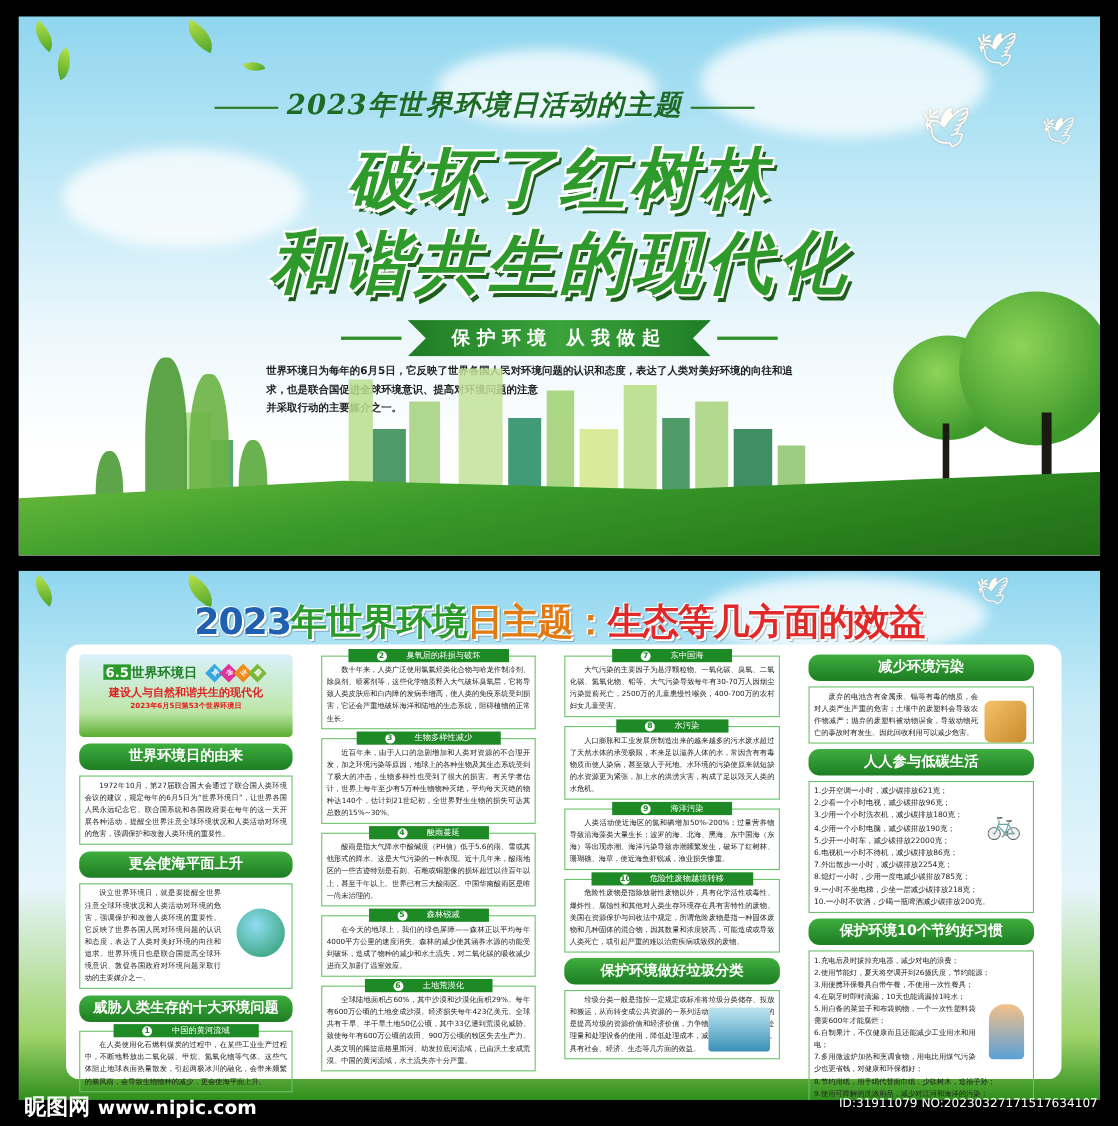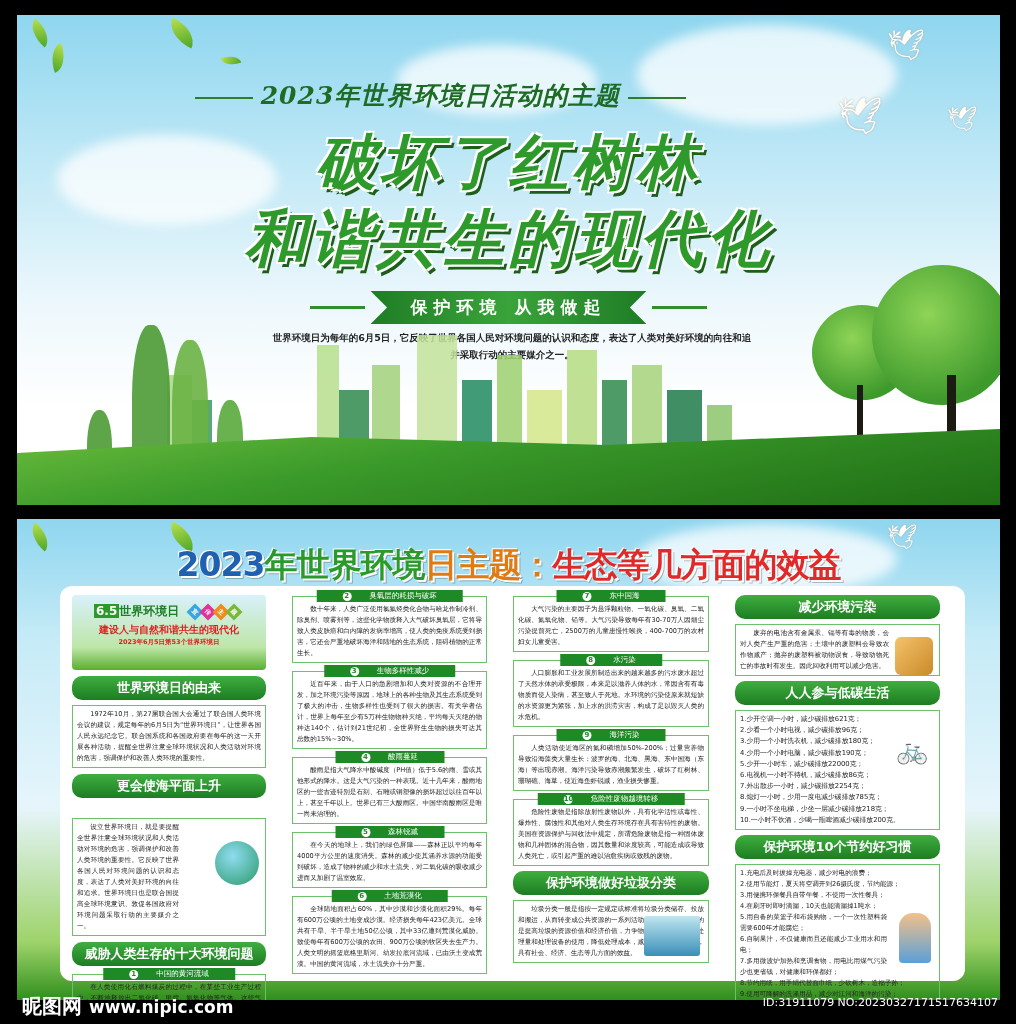--- a/index.html
+++ b/index.html
@@ -12,21 +12,21 @@
 .dove{position:absolute;color:#fffdf5;font-size:26px;text-shadow:0 0 2px #aaa}
 
 .subtitle{position:absolute;top:64px;left:0;width:847px;text-align:center;font-family:"DejaVu Serif",serif;font-weight:bold;font-style:italic;font-size:25px;color:#1d6b25;letter-spacing:1px}
 .subtitle .line{display:inline-block;width:58px;height:2px;background:#2f7d2a;vertical-align:middle;margin:0 8px}
 .big{position:absolute;left:0;width:983px;text-align:center;font-weight:900;font-size:60px;color:#2f9a2c;letter-spacing:4px;
  text-shadow:2px 2px 0 #fff,-2px -2px 0 #fff,2px -2px 0 #fff,-2px 2px 0 #fff,4px 5px 0 #1e5e1a;font-style:italic}
 #b1{top:108px}#b2{top:182px;font-size:62px}
 .ribbon{position:absolute;top:276px;left:0;width:983px;text-align:center}
 .ribbon .rl{display:inline-block;width:55px;height:3px;background:#2f8f2a;vertical-align:middle}
 .ribbon .rb{display:inline-block;background:linear-gradient(90deg,#1f7d25,#3aa33a,#1f7d25);color:#fff;font-weight:bold;font-size:17px;letter-spacing:6px;padding:5px 40px;clip-path:polygon(0 0,100% 0,94% 50%,100% 100%,0 100%,6% 50%);vertical-align:middle;margin:0 6px}
-.intro{position:absolute;top:314px;left:225px;width:540px;text-align:center;font-size:9.5px;font-weight:bold;color:#222;line-height:17px}
+.intro{position:absolute;top:314px;left:225px;width:540px;font-size:9.5px;font-weight:bold;color:#222;line-height:17px}
 .city{position:absolute;bottom:55px;height:var(--h);width:var(--w);left:var(--l);background:var(--c);opacity:.85}
 .ground{position:absolute;left:0;bottom:0;width:983px;height:80px;background:linear-gradient(170deg,#6fbf3e 0%,#3a9a2a 40%,#1f6d14 100%);clip-path:polygon(0 35%,30% 15%,60% 25%,100% 5%,100% 100%,0 100%)}
 .person{position:absolute;background:#4c9a35;opacity:.9;border-radius:45% 45% 20% 20%}
 .tree-crown{position:absolute;border-radius:50%;background:radial-gradient(circle at 40% 35%,#8ed457,#3f9a2c 70%)}
 .trunk{position:absolute;background:#1b1b14}
 
 .btitle{position:absolute;top:24px;left:0;width:983px;text-align:center;font-weight:900;font-size:33px;letter-spacing:-1px;text-shadow:2px 2px 0 #fff,-1px -1px 0 #fff,3px 3px 0 rgba(0,0,0,.25)}
 .btitle .a{color:#1f61b0}.btitle .b{color:#2a9a2a}.btitle .c{color:#e07a12}.btitle .d{color:#e02a2a}
 .card{position:absolute;top:67px;left:43px;width:905px;height:395px;background:#fff;border-radius:12px}
 .col{position:absolute;top:9px}
@@ -62,20 +62,21 @@
     <span class="line"></span><span>2023年世界环境日活动的主题</span><span class="line"></span>
   </div>
   <div class="big" id="b1">破坏了红树林</div>
   <div class="big" id="b2">和谐共生的现代化</div>
 
   <div class="ribbon">
     <span class="rl"></span><span class="rb">保护环境 从我做起</span><span class="rl"></span>
   </div>
   <div class="intro">
     <div>世界环境日为每年的6月5日，它反映了世界各国人民对环境问题的认识和态度，表达了人类对美好环境的向往和追</div>
+    <div>求，也是联合国促进全球环境意识、提高对环境问题的注意</div>
     <div>并采取行动的主要媒介之一。</div>
   </div>
 
   <div>
     <div class="city" style="--l:150px;--w:25px;--h:75px;--c:#a9d88a"></div>
     <div class="city" style="--l:175px;--w:20px;--h:50px;--c:#3d9a5a"></div>
     <div class="city" style="--l:300px;--w:22px;--h:105px;--c:#b6de8c"></div>
     <div class="city" style="--l:322px;--w:30px;--h:60px;--c:#2f8a4e"></div>
     <div class="city" style="--l:355px;--w:28px;--h:85px;--c:#a2d07a"></div>
     <div class="city" style="--l:400px;--w:40px;--h:115px;--c:#c3e29a"></div>
@@ -127,21 +128,21 @@
             <i style="background:#f08a1a;color:#fff;font-size:6px;font-style:normal;width:12px;height:12px;line-height:12px;text-align:center;transform:rotate(45deg);display:inline-block">主</i>
             <i style="background:#7ab83a;color:#fff;font-size:6px;font-style:normal;width:12px;height:12px;line-height:12px;text-align:center;transform:rotate(45deg);display:inline-block">题</i>
           </span>
         </div>
         <div style="position:absolute;left:0;width:100%;top:28px;text-align:center;color:#e02020;font-weight:bold;font-size:10px">建设人与自然和谐共生的现代化</div>
         <div style="position:absolute;left:0;width:100%;top:43px;text-align:center;color:#e02020;font-weight:bold;font-size:6.5px">2023年6月5日第53个世界环境日</div>
       </div>
       <div class="hdr" style="margin-top:6px">世界环境日的由来</div>
       <div class="box" style="margin-top:5px">1972年10月，第27届联合国大会通过了联合国人类环境会议的建议，规定每年的6月5日为“世界环境日”，让世界各国人民永远纪念它。联合国系统和各国政府要在每年的这一天开展各种活动，提醒全世界注意全球环境状况和人类活动对环境的危害，强调保护和改善人类环境的重要性。</div>
       <div class="hdr" style="margin-top:6px">更会使海平面上升</div>
-      <div class="box" style="margin-top:20px;padding-right:86px;position:relative;min-height:80px">
+      <div class="box" style="margin-top:5px;padding-right:64px;position:relative;min-height:80px">
         <span>设立世界环境日，就是要提醒全世界注意全球环境状况和人类活动对环境的危害，强调保护和改善人类环境的重要性。它反映了世界各国人民对环境问题的认识和态度，表达了人类对美好环境的向往和追求。世界环境日也是联合国提高全球环境意识、敦促各国政府对环境问题采取行动的主要媒介之一。</span>
         <span style="position:absolute;right:6px;top:22px;width:44px;height:44px;border-radius:50%;background:radial-gradient(circle at 40% 35%,#8fdcf0,#2a9a6a);text-indent:0"></span>
       </div>
       <div class="hdr" style="margin-top:6px">威胁人类生存的十大环境问题</div>
       <div class="sub">
         <div class="tag"><span class="n">1</span><span>中国的黄河流域</span></div>
         <div class="box">在人类使用化石燃料煤炭的过程中，在某些工业生产过程中，不断地释放出二氧化碳、甲烷、氮氧化物等气体。这些气体阻止地球表面热量散发，引起两极冰川的融化，会带来频繁的暴风雨，会导致生物物种的减少，更会使海平面上升。</div>
       </div>
     </div>
 

